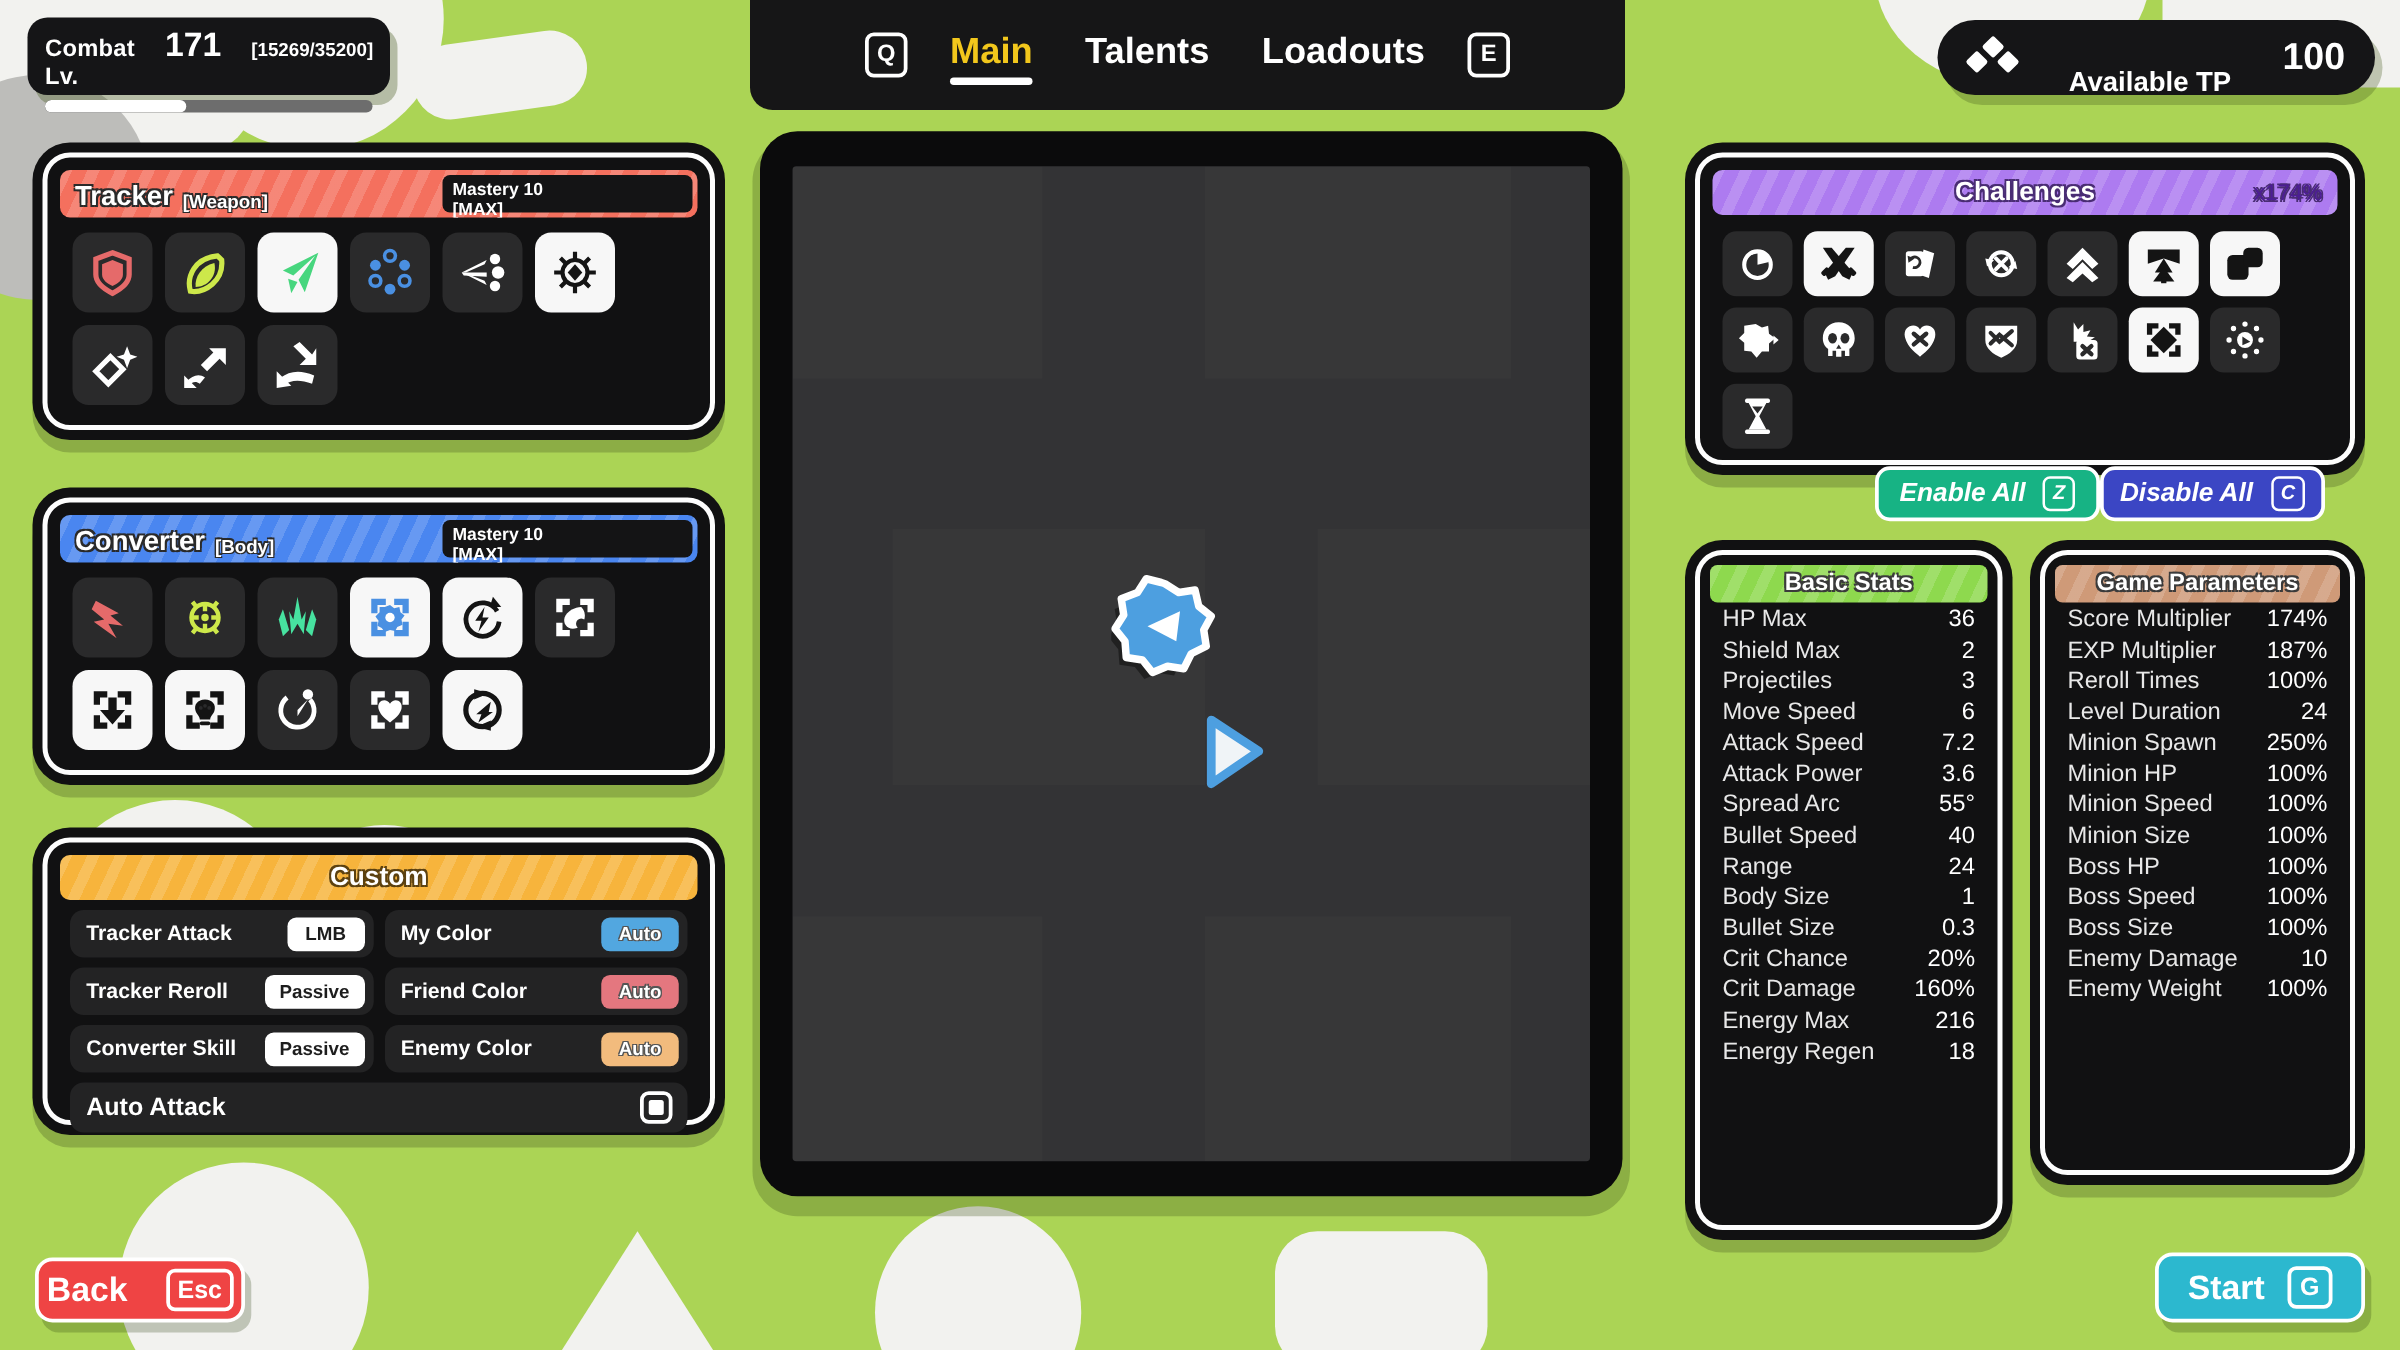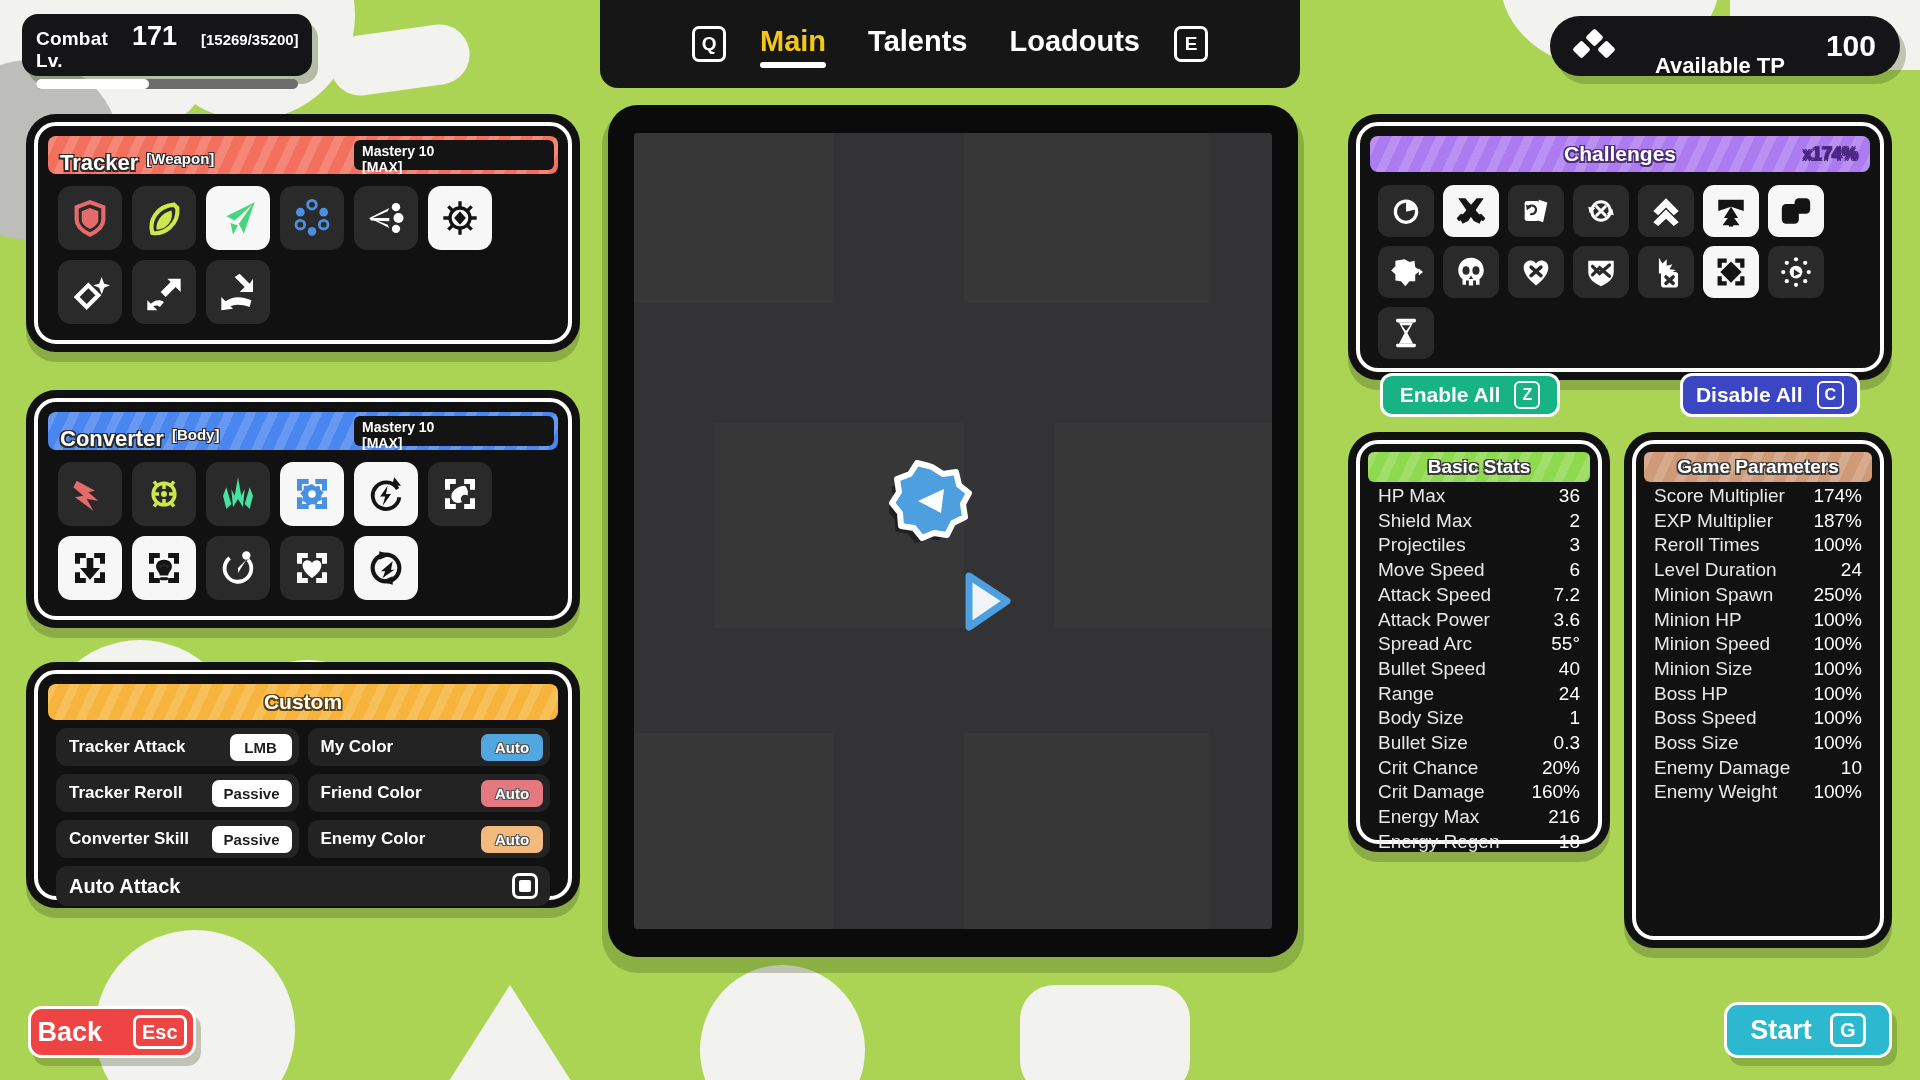--- a/index.html
+++ b/index.html
@@ -82,22 +82,22 @@
   #tp-pill .tp-label { color: #fff; font-size: 22px; font-weight: bold; flex: 1; text-align: center; margin-top: 40px; }
   #tp-pill .tp-val { color: #fff; font-size: 30px; font-weight: bold; }
   .diamond-icon { width: 40px; height: 30px; position: relative; }
   .diamond-icon i {
     position: absolute; width: 13px; height: 13px; background: #fff;
     transform: rotate(45deg); border-radius: 2px;
   }
 
   
   .mod-header {
-    height: 38px; border-radius: 8px; display: flex; align-items: flex-start;
-    padding: 14px 12px; gap: 8px; position: relative; overflow: hidden;
+    height: 38px; border-radius: 8px; display: flex; align-items: flex-end;
+    padding: 4px 12px; gap: 8px; position: relative; overflow: hidden;
   }
   .stripes::before {
     content:""; position:absolute; inset:0;
     background: repeating-linear-gradient(115deg, rgba(255,255,255,.16) 0 9px, rgba(255,255,255,0) 9px 20px);
   }
   .mod-title { font-size: 22px; font-weight: bold; color: #fff;
     text-shadow: -1.5px -1.5px 0 #2a2a2a, 1.5px -1.5px 0 #2a2a2a, -1.5px 1.5px 0 #2a2a2a, 1.5px 1.5px 0 #2a2a2a;
     position: relative; z-index:2; }
   .mod-sub { font-size: 15px; font-weight: bold; color: #fff;
     text-shadow: -1px -1px 0 #2a2a2a, 1px -1px 0 #2a2a2a, -1px 1px 0 #2a2a2a, 1px 1px 0 #2a2a2a;
@@ -158,21 +158,21 @@
   
   .ch-banner { height: 36px; border-radius: 8px; background: #ad7bf0; position: relative;
      display:flex; align-items:center; justify-content:center; overflow:hidden; }
   .ch-banner .ttl { position:relative; z-index:2; font-size:21px; font-weight:bold; color:#fff;
      text-shadow:-1.5px -1.5px 0 #4a2d74,1.5px -1.5px 0 #4a2d74,-1.5px 1.5px 0 #4a2d74,1.5px 1.5px 0 #4a2d74; }
   .ch-banner .mult { position:absolute; right:12px; z-index:2; font-size:18px; font-weight:normal; color:#4c1d95;
      text-shadow:-1.2px -1.2px 0 #4a2d74,1.2px -1.2px 0 #4a2d74,-1.2px 1.2px 0 #4a2d74,1.2px 1.2px 0 #4a2d74; }
   #ch-grid { display:flex; flex-wrap:wrap; gap: 9px; padding: 13px 8px 8px 8px; }
   #ch-grid .slot { width: 56px; height: 52px; border-radius: 11px; }
   #ch-grid .slot svg { width: 34px; height: 34px; }
-  .ch-btns { display:flex; justify-content:space-between; padding: 6px 10px 10px 10px; }
+  .ch-btns { display:flex; justify-content:flex-end; padding: 6px 10px 10px 10px; font-style: italic; }
   .ch-btn { border-radius: 12px; border:3px solid #fff; display:flex; align-items:center;
      justify-content:center; gap: 14px; height: 44px; width: 180px; color:#fff;
      font-size: 21px; font-weight: bold; }
   .ch-btn .keycap { border-width:2.5px; height:28px; min-width:26px; font-size:16px; border-radius:6px; }
   .en { background: #17b384; }
   .dis { background: #3b46c4; }
 
   
   .stat-banner { height: 30px; border-radius: 6px; position:relative; overflow:hidden;
      display:flex; align-items:center; justify-content:center; }
@@ -708,21 +708,21 @@
           <span class="keycap">Z</span>
         </div>
         <div class="ch-btn dis">
           <span>Disable All</span>
           <span class="keycap">C</span>
         </div>
       </div>
     </div>
   </div>
 
-  <div class="panel" style="left:1356px;top:440px;width:246px;height:404px;">
+  <div class="panel" style="left:1356px;top:440px;width:246px;height:544px;">
     <div class="panel-inner" style="padding:8px;">
       <div class="stat-banner stripes" style="background:#8ed94e;">
         <span class="t">Basic Stats</span>
       </div>
       <div class="stat-rows" id="basic-stats-rows">
           <div class="stat-row">
             <span class="k">HP Max</span>
             <span class="v">36</span>
           </div>
           <div class="stat-row">

